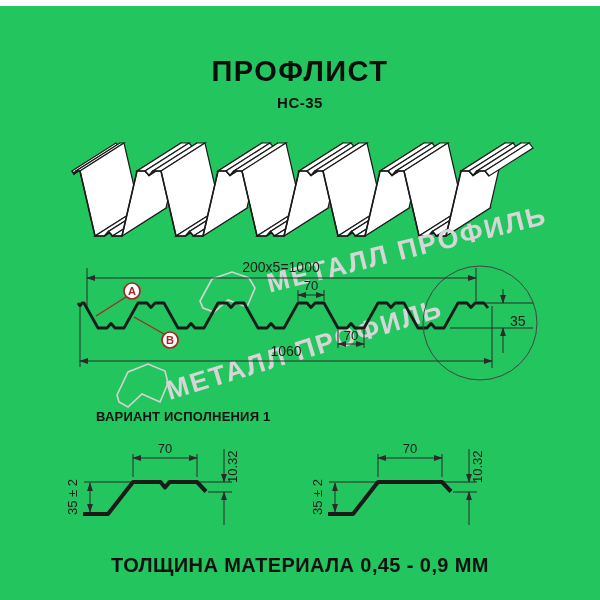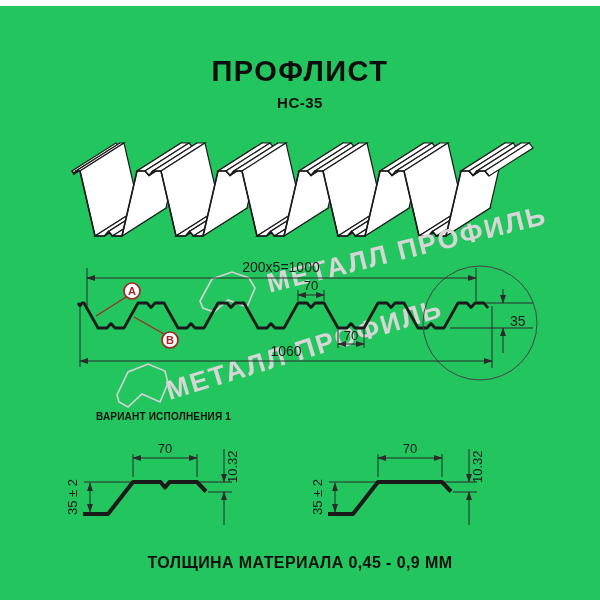--- a/index.html
+++ b/index.html
@@ -10,25 +10,25 @@
   .abs{position:absolute;}
   .page-title{
     left:0;top:49px;width:600px;text-align:center;
     font-size:29px;font-weight:800;letter-spacing:1.5px;color:#0d0d0d;
   }
   .product-code{
     left:0;top:88px;width:600px;text-align:center;
     font-size:15px;font-weight:700;letter-spacing:0.5px;color:#111;
   }
   .variant-label{
-    font-size:10px;font-weight:700;letter-spacing:0.2px;color:#111;line-height:17px;white-space:nowrap;padding-left:28px;
+    font-size:13px;font-weight:700;letter-spacing:0.2px;color:#111;line-height:17px;white-space:nowrap;padding-left:28px;
   }
   .footer-note{
     left:0;top:548px;width:600px;text-align:center;
-    font-size:16px;font-weight:700;letter-spacing:0.4px;color:#111;
+    font-size:20px;font-weight:700;letter-spacing:0.4px;color:#111;
   }
   svg text{font-family:"Liberation Sans","DejaVu Sans",sans-serif;}
   .dimtxt{font-size:13px;fill:#1c1c1c;}
   .dimtxt-lg{font-size:14px;fill:#1c1c1c;}
   .redtxt{font-size:11px;font-weight:700;}
   .wmtxt{font-size:27px;font-weight:700;letter-spacing:2px;}
 </style>
 </head>
 <body>
 

